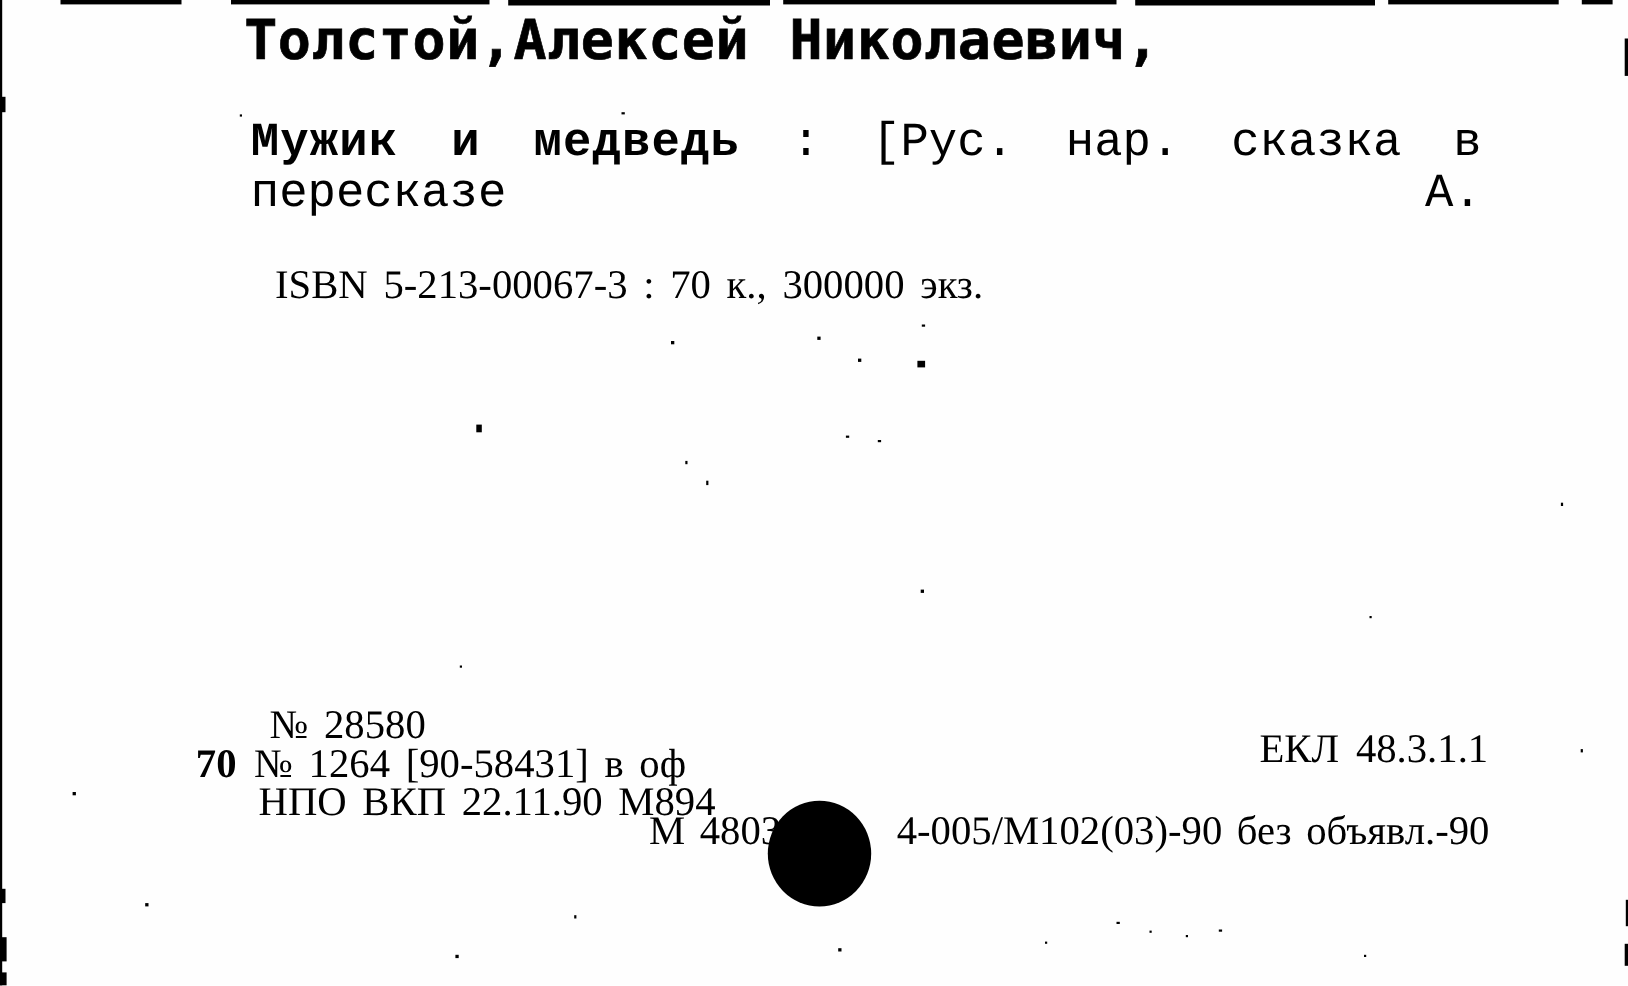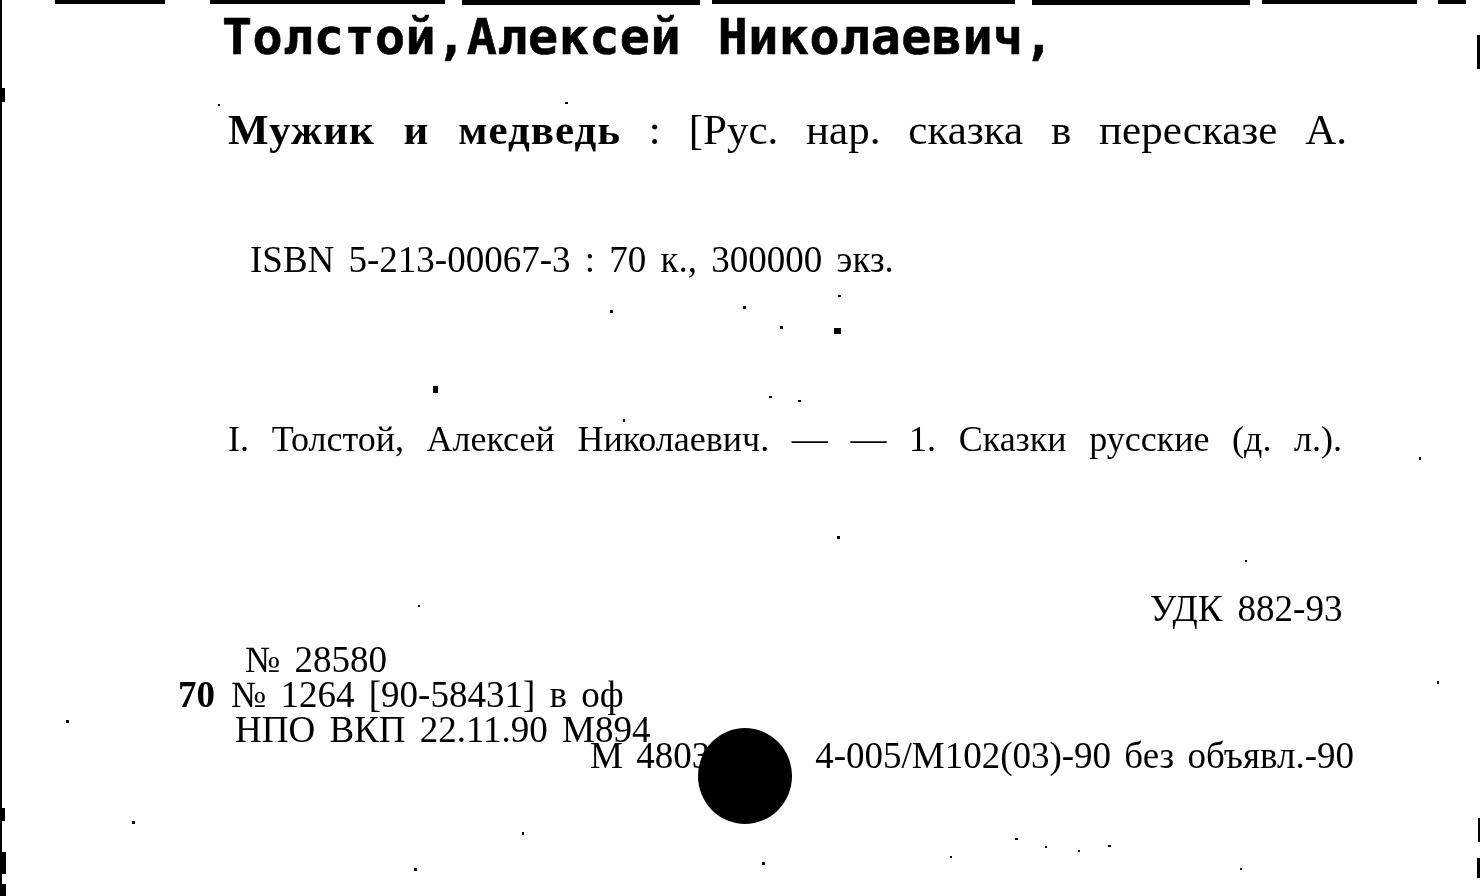--- a/index.html
+++ b/index.html
@@ -33,20 +33,21 @@
     -webkit-text-stroke: 0.6px #000;
   }
 
   
   .bib {
     left: 170px;
     top: 107px;
     width: 1177px;
     font-size: 43px;
     line-height: 46px;
+    font-family: Liberation Mono, monospace;
   }
   .bib .line {
     text-align: justify;
     text-align-last: justify;
     white-space: normal;
   }
   .bib .line.first { padding-left: 58px; box-sizing: border-box; }
   .bib b { font-weight: bold; letter-spacing: 1px; }
 
   .isbn {
@@ -154,23 +155,22 @@
     </div>
 
   <div class="abs heading">Толстой,Алексей Николаевич,</div>
 
   <div class="abs bib">
     <div class="line first"><b>Мужик и медведь</b><span> : [Рус. нар. сказка в пересказе А.</span></div>
   </div>
 
   <div class="abs isbn">ISBN 5-213-00067-3 : 70 к., 300000 экз.</div>
 
-  <div class="abs tracing">I. Толстой, Алексей Николаевич. — — 1. Сказки русские (д. л.).</div>
 
-  <div class="abs udc">УДК 882-93</div>
+  <div class="abs ekl">ЕКЛ 48.3.1.1</div>
 
   <div class="abs acc1">№ 28580</div>
   <div class="abs acc2"><span class="prefix">70</span><span>№ 1264 [90-58431] в оф</span></div>
   <div class="abs acc3">НПО ВКП 22.11.90 М894</div>
 
   <div class="abs order"><span>М 4803</span><span class="gap"></span><span>4-005/М102(03)-90 без объявл.-90</span></div>
 
   <div class="abs ink-blot"></div>
 
 </div>

